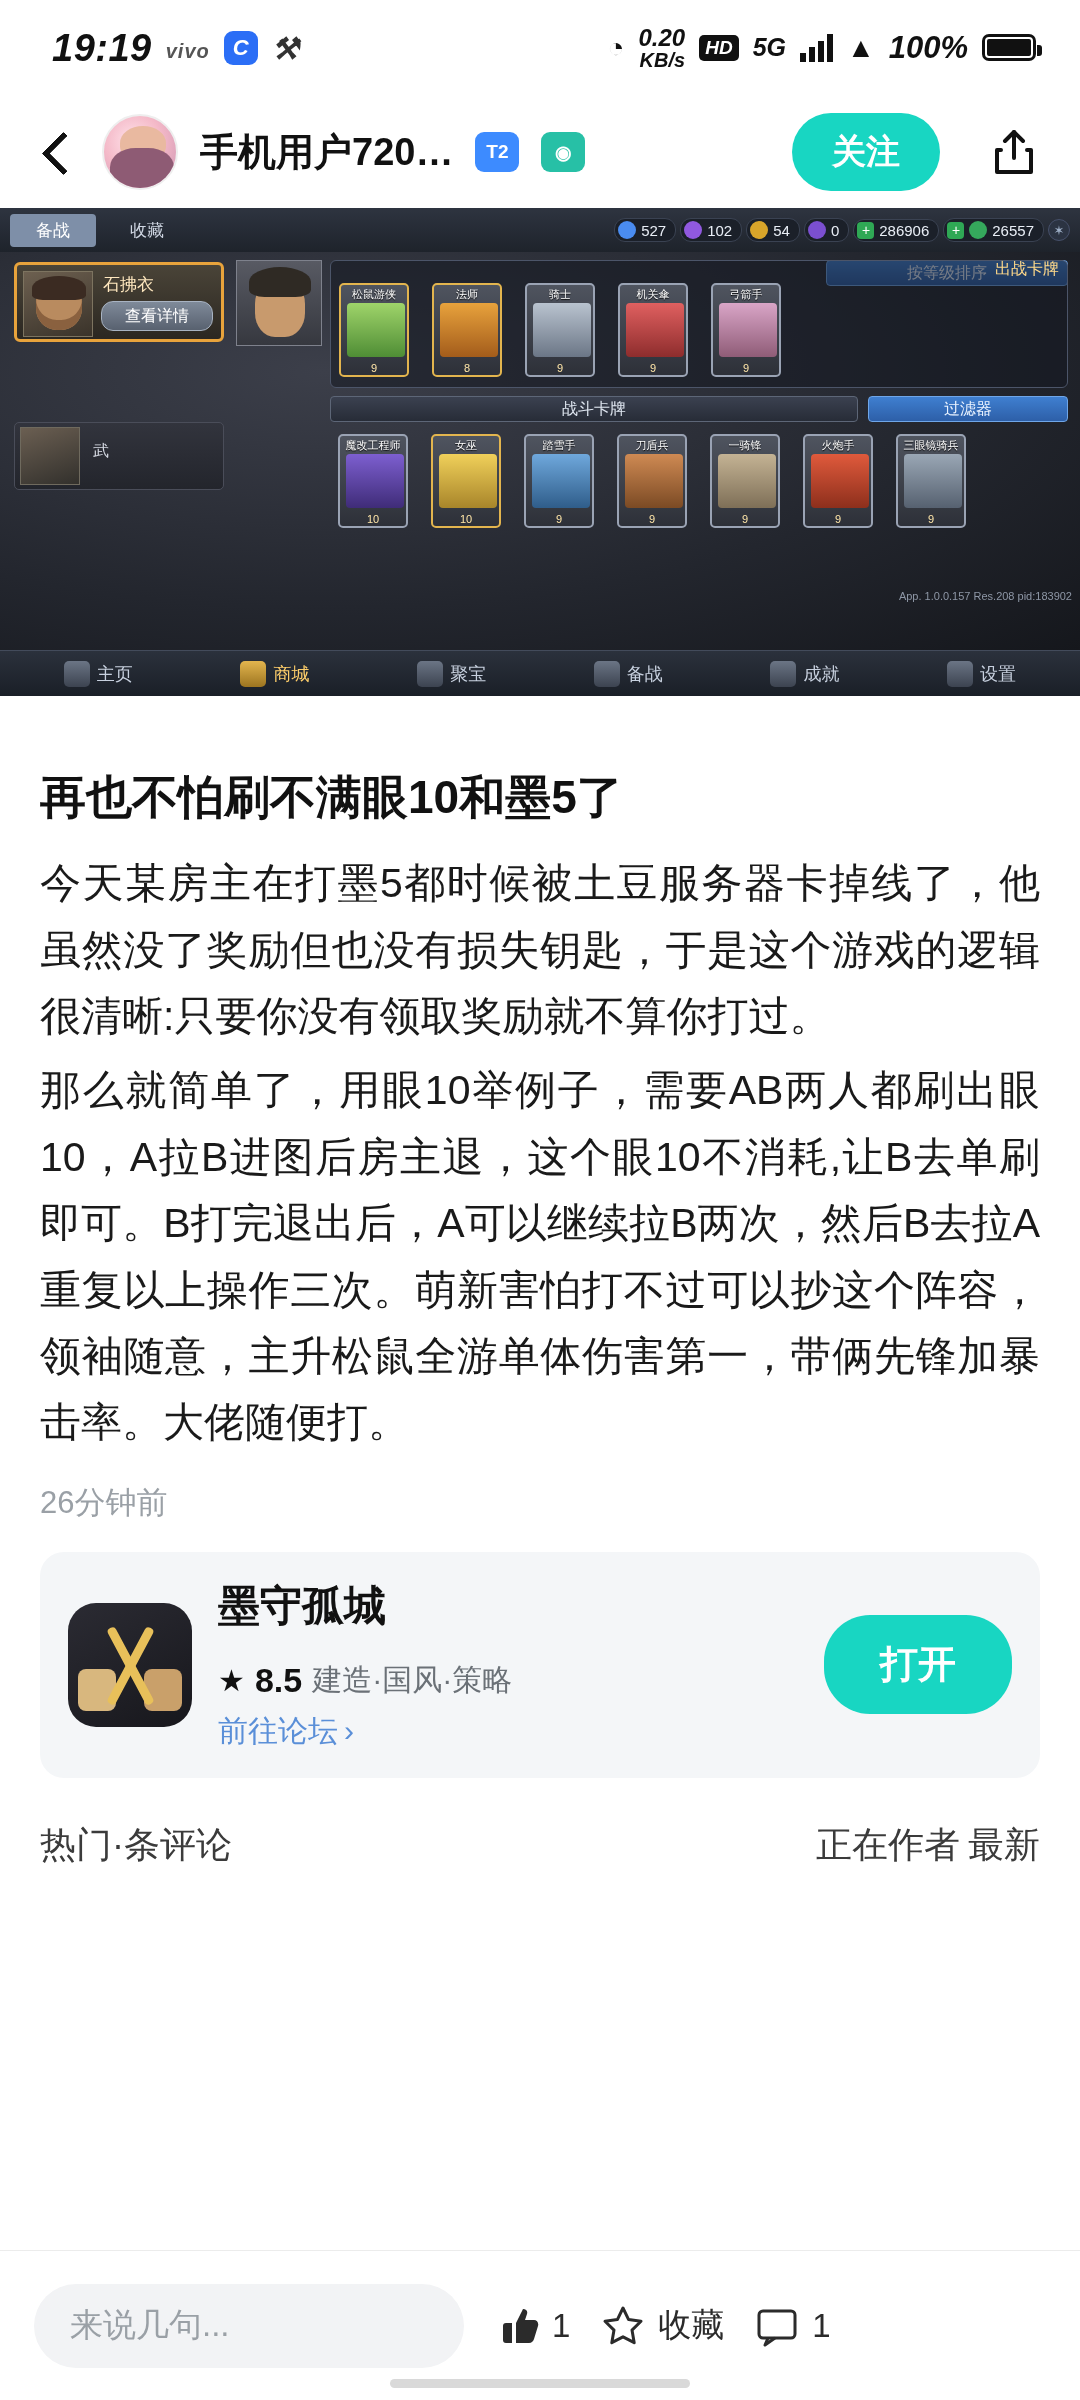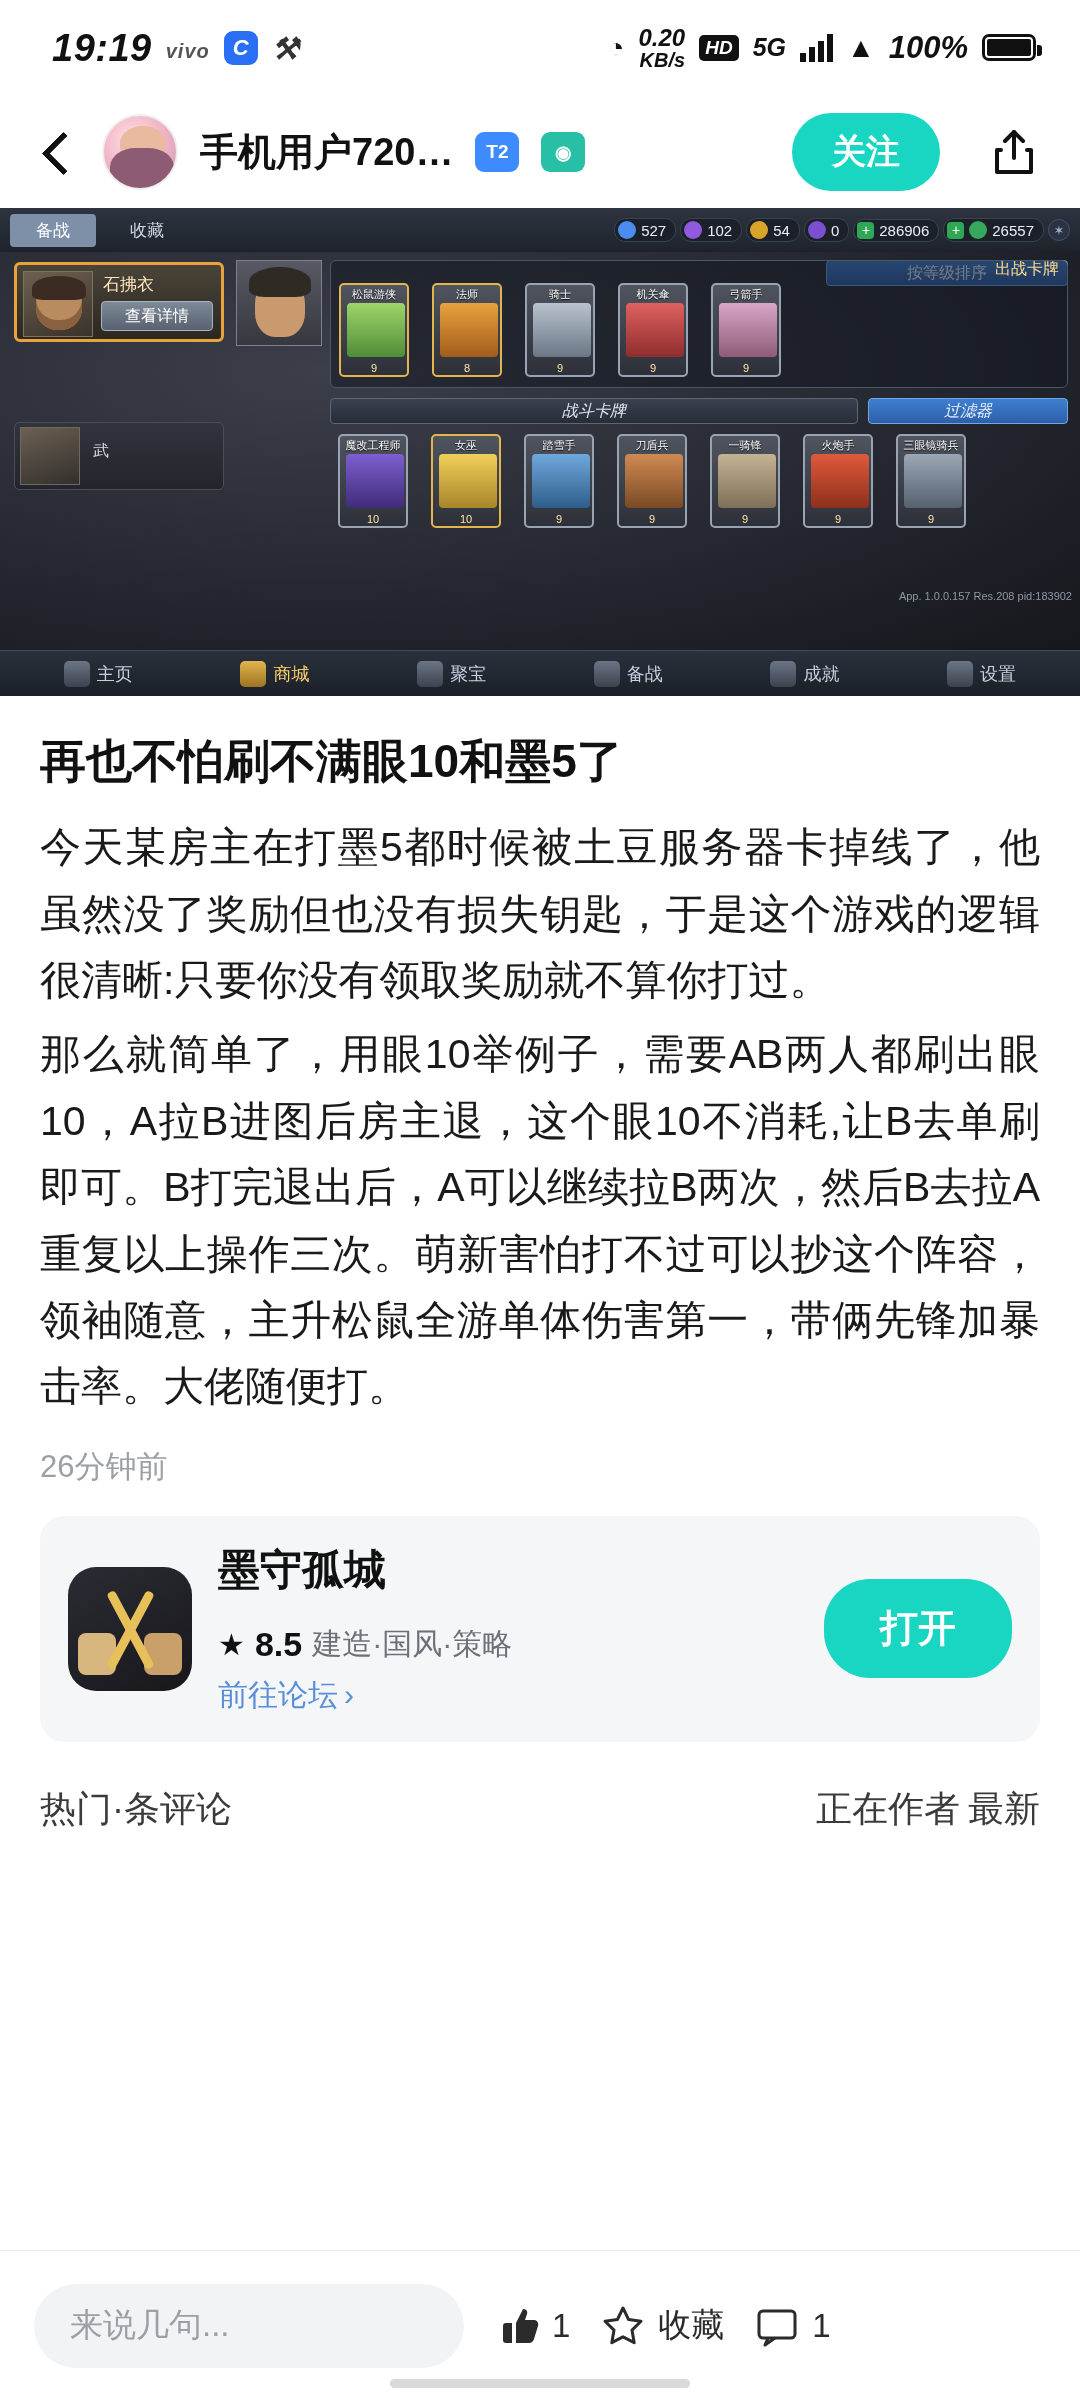--- a/index.html
+++ b/index.html
@@ -188,21 +188,21 @@
   .hero-hair {
     position:absolute; left:8px; top:4px; width:54px; height:24px;
     background:#3b2b22; border-radius: 50% 50% 20% 20%;
   }
   .hero-name {
     position: absolute; left: 86px; top: 8px; font-size: 17px; color: #ffe8bf;
   }
   .hero-detail {
     position: absolute; left: 84px; top: 36px; width: 112px; height: 30px;
     background: linear-gradient(#7f8a99, #58616f);
-    border: 1px solid #a8b3c2; border-radius: 4px;
+    border: 1px solid #a8b3c2; border-radius: 12px;
     font-size: 16px; color: #fff; text-align: center; line-height: 28px;
   }
   .hero-row2, .hero-row3 {
     position: absolute; left: 14px; width: 210px; height: 68px;
     background: linear-gradient(#32343d,#23252c);
     border: 1px solid #4a4d59; border-radius: 5px;
   }
   .hero-row2 { top: 96px; }
   .hero-row3 { top: 170px; }
   .hr-thumb {
@@ -263,21 +263,21 @@
   .c5 .art { background: linear-gradient(#d9a5c7,#8f5c77); }
   .c6 .art { background: linear-gradient(#7d5fd0,#3f2c78); }
   .c7 .art { background: linear-gradient(#f0d05a,#a8852a); }
   .c8 .art { background: linear-gradient(#6fa8dc,#2f5d8a); }
   .c9 .art { background: linear-gradient(#cf8a53,#7b4a24); }
   .c10 .art { background: linear-gradient(#c4b394,#7e6f57); }
   .c11 .art { background: linear-gradient(#e05a3c,#8d2f1c); }
   .c12 .art { background: linear-gradient(#9aa7b5,#566170); }
   .midbar {
     position: absolute; left: 330px; right: 12px; top: 146px; height: 24px;
-    display: flex; gap: 10px; align-items: flex-start; font-style: italic;
+    display: flex; gap: 10px; align-items: flex-end;
   }
   .midbar .tbox {
     flex: 1; height: 26px; background: linear-gradient(#3b4150,#272c37);
     border: 1px solid #5d6677; border-radius: 4px;
     font-size: 16px; color: #dfe6f0; text-align: center; line-height: 24px;
   }
   .midbar .filter {
     width: 200px; height: 26px; background: linear-gradient(#3f7fd0,#2d5fa8);
     border: 1px solid #6fa6e8; border-radius: 4px;
     font-size: 16px; color: #eaf3ff; text-align: center; line-height: 24px;
@@ -300,21 +300,21 @@
     background: linear-gradient(#6b7party,#3c4350);
   }
   .gb-ico { background: linear-gradient(#6b7585,#3c4350); }
   .gb-item.sel .gb-ico { background: linear-gradient(#e3b54e,#9c7420); }
   .appver {
     position: absolute; right: 8px; bottom: 48px;
     font-size: 11px; color: #8e97a6;
   }
 
   
-  .article { padding: 34px 40px 0 40px; }
+  .article { padding: 34px 40px 0 40px; margin-top: 36px; }
   .art-title {
     font-size: 46px; font-weight: 700; color: #111; line-height: 1.35;
     margin-bottom: 22px;
   }
   .art-p {
     font-size: 41px; color: #1a1a1a; line-height: 1.62;
     margin-bottom: 8px; text-align: justify;
   }
   .art-time {
     font-size: 31px; color: #9aa0a6; margin-top: 26px;

